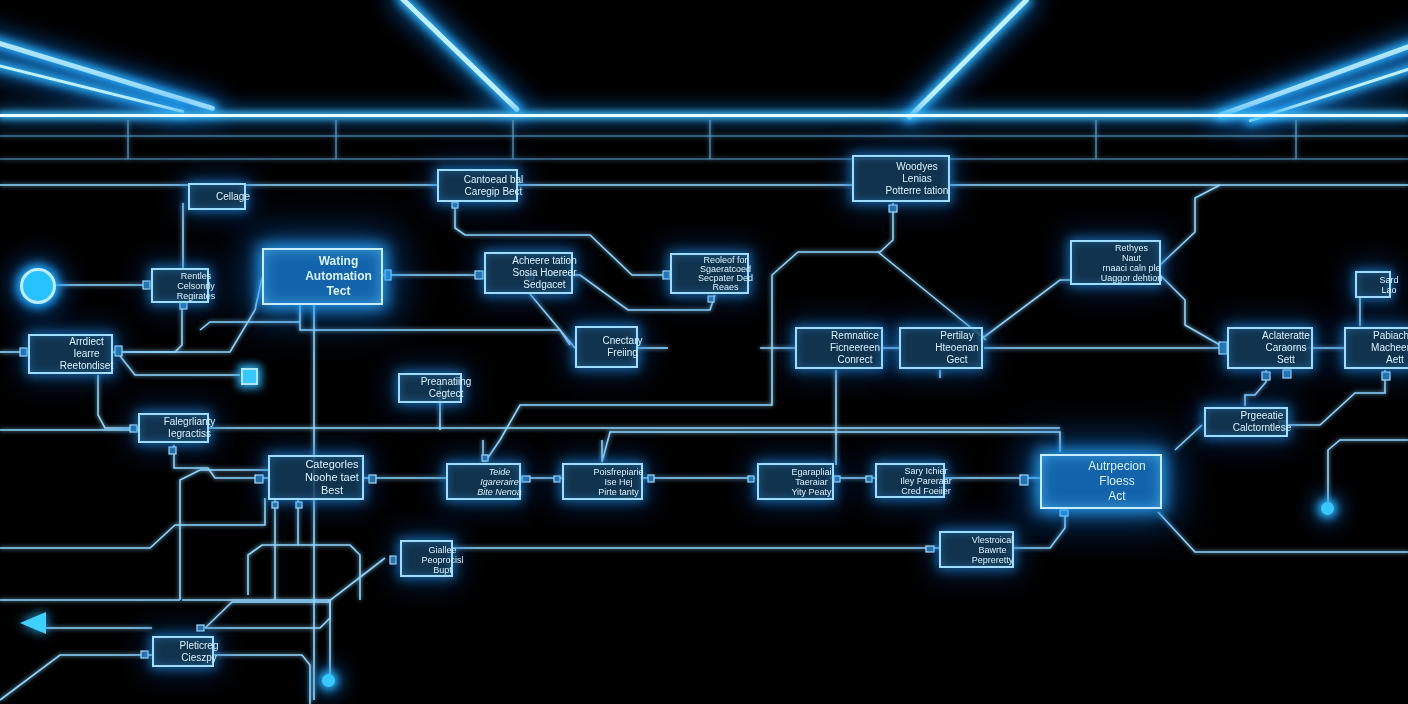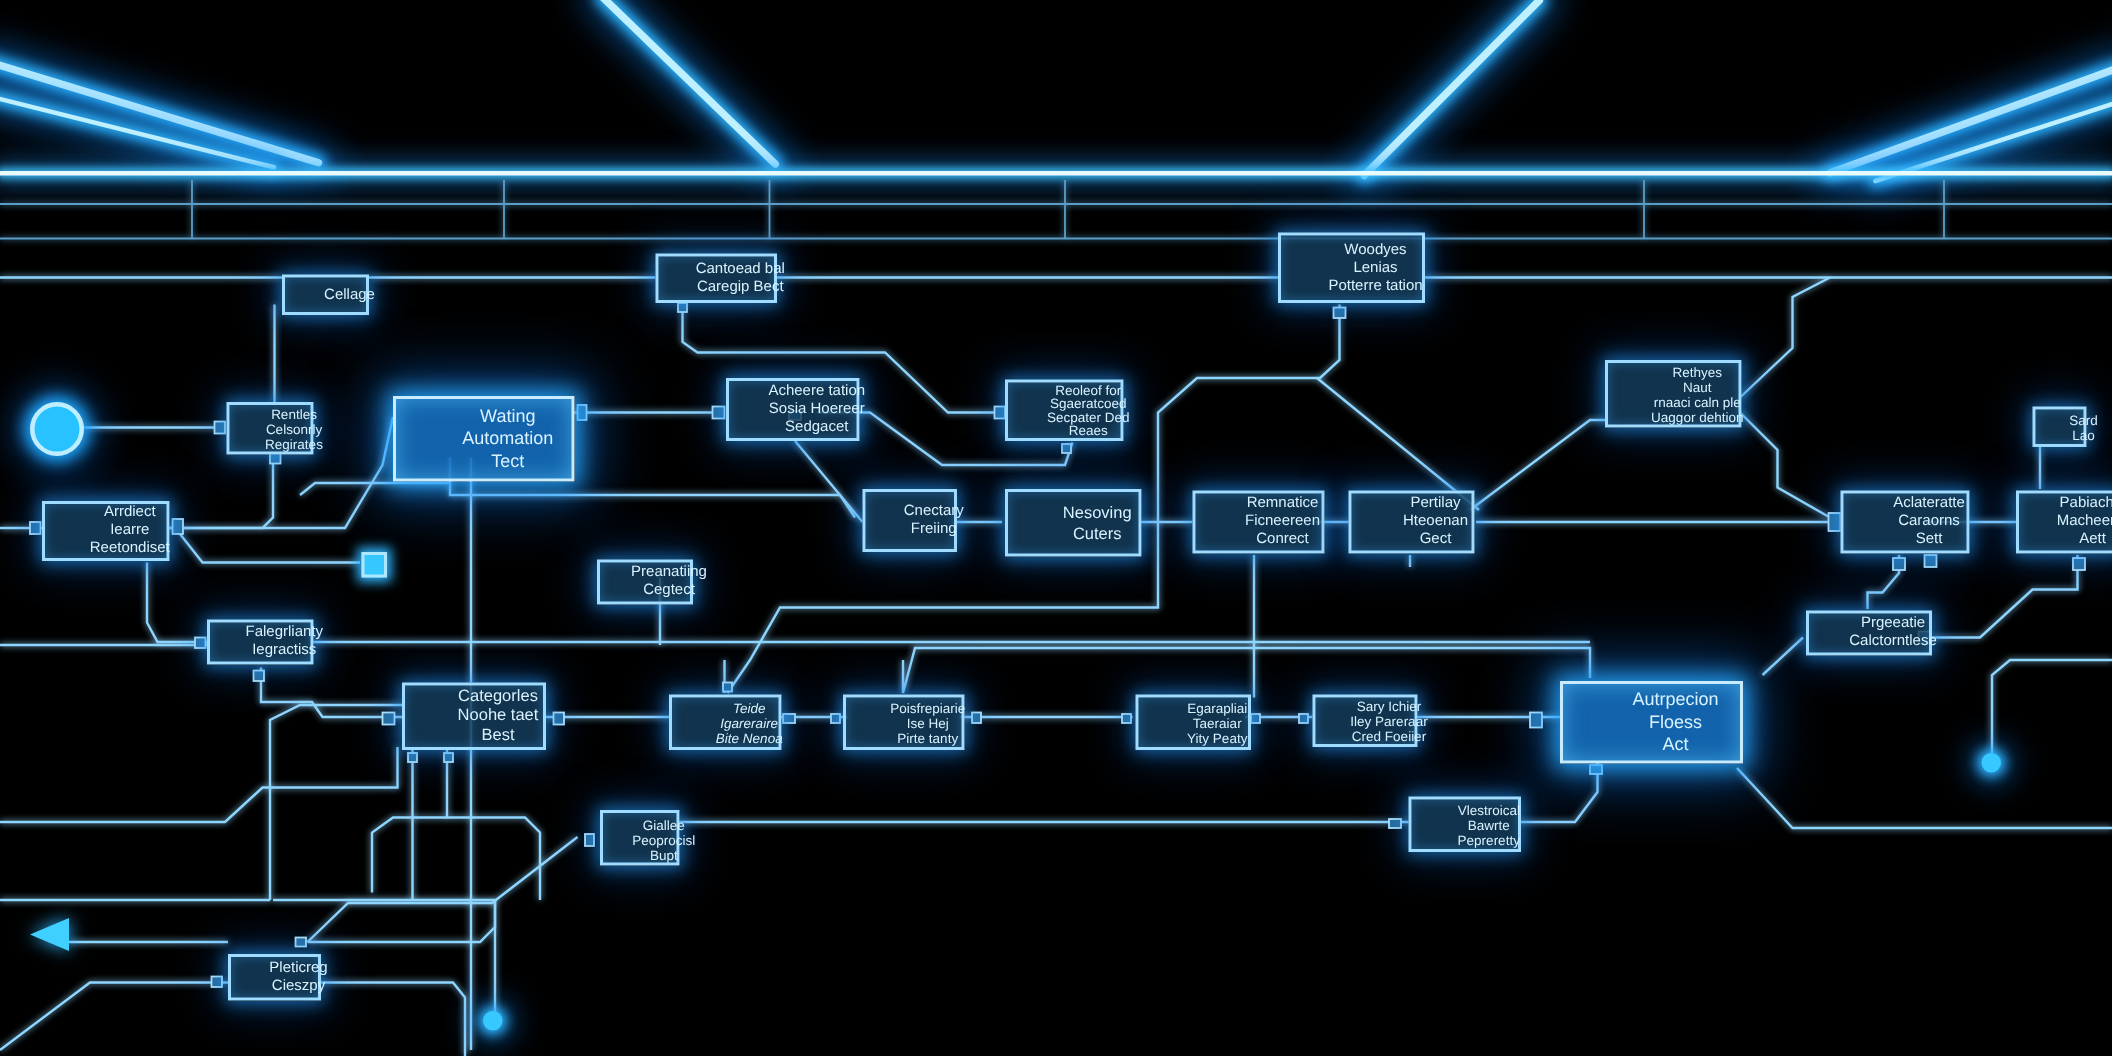--- a/index.html
+++ b/index.html
@@ -167,21 +167,21 @@
   <div class="node" style="left:852px;top:155px;width:98px;height:47px;">
     <span>Woodyes</span>
     <span>Lenias</span>
     <span>Potterre tation</span>
   </div>
   <div class="node" style="left:151px;top:268px;width:58px;height:35px;font-size:9px;line-height:10px;">
     <span>Rentles</span>
     <span>Celsonrly</span>
     <span>Regirates</span>
   </div>
-  <div class="node hl" style="left:262px;top:264px;width:121px;height:57px;">
+  <div class="node hl" style="left:262px;top:248px;width:121px;height:57px;font-weight:bold;">
     <span>Wating</span>
     <span>Automation</span>
     <span>Tect</span>
   </div>
   <div class="node" style="left:484px;top:252px;width:89px;height:42px;">
     <span>Acheere tation</span>
     <span>Sosia Hoereer</span>
     <span>Sedgacet</span>
   </div>
   <div class="node" style="left:670px;top:253px;width:79px;height:41px;font-size:9px;line-height:9px;">
@@ -202,24 +202,20 @@
   </div>
   <div class="node" style="left:28px;top:334px;width:85px;height:40px;">
     <span>Arrdiect</span>
     <span>Iearre</span>
     <span>Reetondiset</span>
   </div>
   <div class="node" style="left:575px;top:326px;width:63px;height:42px;">
     <span>Cnectary</span>
     <span>Freiing</span>
   </div>
-  <div class="node" style="left:670px;top:326px;width:91px;height:45px;font-size:11px;line-height:14px;">
-    <span>Nesoving</span>
-    <span>Cuters</span>
-  </div>
   <div class="node" style="left:795px;top:327px;width:88px;height:42px;">
     <span>Remnatice</span>
     <span>Ficneereen</span>
     <span>Conrect</span>
   </div>
   <div class="node" style="left:899px;top:327px;width:84px;height:42px;">
     <span>Pertilay</span>
     <span>Hteoenan</span>
     <span>Gect</span>
   </div>

